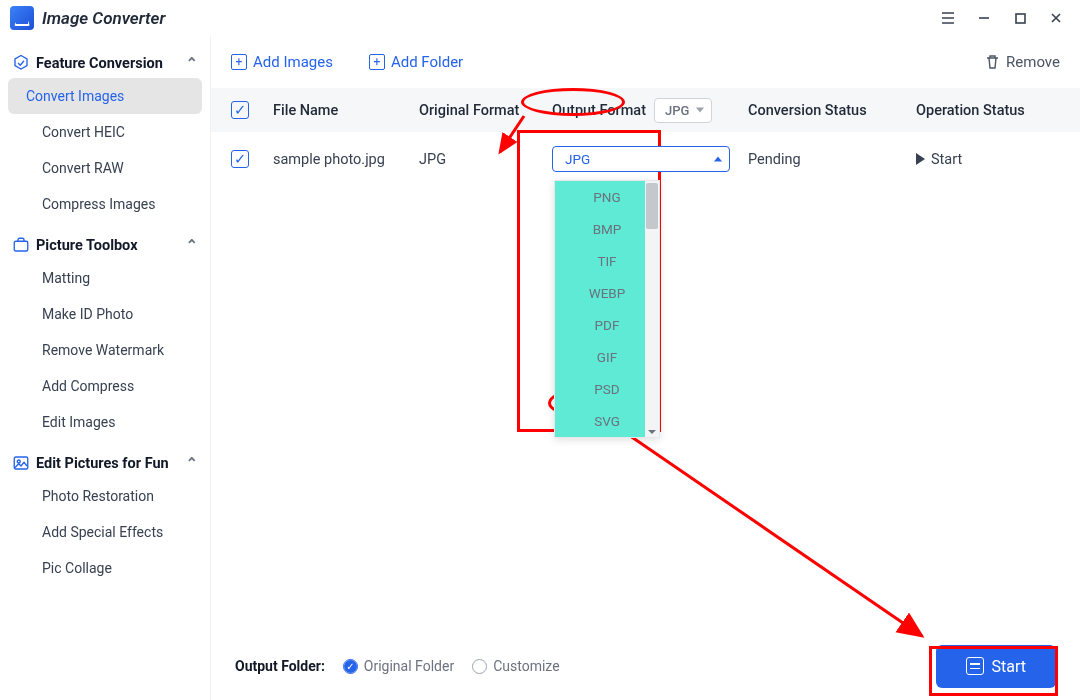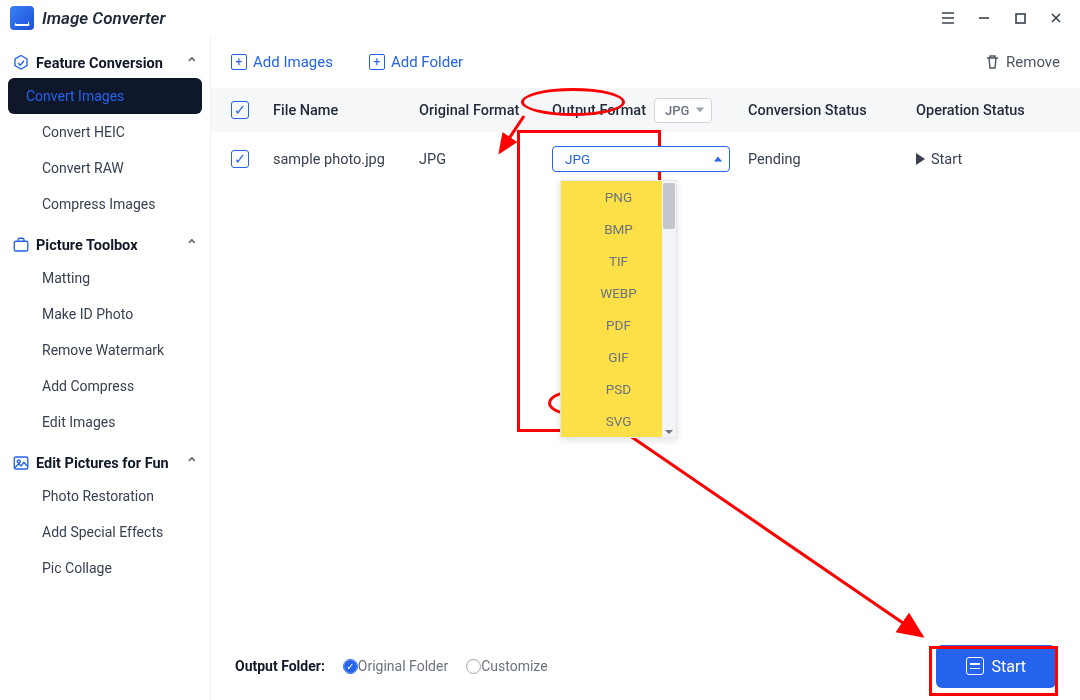--- a/index.html
+++ b/index.html
@@ -15,21 +15,21 @@
 .win-btn { width:32px; height:28px; display:flex; align-items:center; justify-content:center; color:#374151; }
 
 
 .main { display:flex; height:664px; }
 .sidebar { width:210px; padding:12px 8px 0 8px; }
 .sb-group { margin-bottom:8px; }
 .sb-head { display:flex; align-items:flex-end; gap:6px; font-weight:700; font-size:14.5px; color:#111827; padding:6px 4px; }
 .sb-head .chev { margin-left:auto; color:#6b7280; }
 .sb-icon { width:18px;height:18px; color:#2563eb; flex:none;}
 .sb-item { padding:10px 10px 10px 34px; font-size:14px; color:#374151; border-radius:6px; cursor:pointer; }
-.sb-item.active { background:#0f172a; color:#2563eb;padding-left:18px; }
+.sb-item.active { background:#e5e5e5; color:#2563eb;padding-left:18px; }
 
 .content { flex:1; display:flex; flex-direction:column; border-left:1px solid #f1f1f1;}
 .toolbar { height:52px; display:flex; align-items:center; padding:0 20px; gap:36px; }
 .tb-link { display:flex; align-items:center; gap:6px; color:#2563eb; font-size:15px; cursor:pointer; }
 .tb-link.remove { margin-left:auto; color:#4b5563; }
 .plus-box { width:16px;height:16px;border:1.5px solid #2563eb;border-radius:2px;display:flex;align-items:center;justify-content:center;font-size:12px;line-height:1;}
 
 
 .thead { background:#f6f7f9; height:44px; display:flex; align-items:center; padding:0 20px; gap:18px; font-size:14.5px; color:#1f2937; font-weight:500;}
 .col-check{width:24px;}
@@ -40,36 +40,36 @@
 .col-op{flex:1;}
 .format-sel { border:1px solid #d1d5db; border-radius:4px; padding:4px 22px 4px 10px; font-size:13px; position:relative; background:#fff; color:#6b7280;}
 .format-sel::after{content:"";position:absolute;right:7px;top:50%;width:0;height:0;border-left:4px solid transparent;border-right:4px solid transparent;border-top:5px solid #9ca3af;transform:translateY(-50%);}
 .check { width:18px;height:18px;border:1.5px solid #2563eb;border-radius:3px;display:flex;align-items:center;justify-content:center;color:#2563eb;}
 
 
 .trow { display:flex; align-items:center; padding:14px 20px; gap:18px; font-size:14.5px; color:#374151; }
 .dd-cell{position:relative;}
 .row-sel{border:1px solid #2563eb;border-radius:4px;padding:4px 24px 4px 12px;font-size:13.5px;color:#2563eb;position:relative;background:#fff;}
 .row-sel::after{content:"";position:absolute;right:7px;top:50%;width:0;height:0;border-left:4px solid transparent;border-right:4px solid transparent;border-bottom:5px solid #2563eb;transform:translateY(-50%);}
-.dropdown{position:absolute;top:34px;left:8px;width:117px;background:#fde047;border:1px solid #e5e7eb;box-shadow:0 2px 8px rgba(0,0,0,.12);}
+.dropdown{position:absolute;top:34px;left:2px;width:106px;background:#5eead4;border:1px solid #e5e7eb;box-shadow:0 2px 8px rgba(0,0,0,.12);}
 .dd-item{padding:8px 0;text-align:center;font-size:13.5px;color:#6b7280;cursor:pointer;}
 .dd-scroll{position:absolute;right:0;top:0;bottom:0;width:14px;background:#f3f4f6;}
 .dd-thumb{position:absolute;right:1px;top:2px;width:12px;height:46px;background:#c4c8cd;border-radius:2px;}
 .dd-arrow{position:absolute;right:3px;width:0;height:0;border-left:4px solid transparent;border-right:4px solid transparent;}
 .dd-arrow.down{bottom:3px;border-top:4px solid #6b7280;}
 .start-link{display:flex;align-items:center;gap:6px;cursor:pointer;}
 .play{width:0;height:0;border-top:6px solid transparent;border-bottom:6px solid transparent;border-left:9px solid #374151;}
 
 
 .footer{margin-top:auto;height:68px;display:flex;align-items:center;padding:0 24px;gap:18px;font-size:14px;}
 .footer-label{font-weight:700;color:#111827;}
 .radio{width:15px;height:15px;border-radius:50%;border:1.5px solid #9ca3af;display:inline-block;position:relative;}
 .radio.checked{border-color:#2563eb;}
 .radio.checked::after{content:"✓";position:absolute;inset:0;display:flex;align-items:center;justify-content:center;font-size:10px;color:#fff;background:#2563eb;border-radius:50%;}
-.radio-wrap{display:flex;align-items:center;color:#6b7280;cursor:pointer;}
+.radio-wrap{display:flex;align-items:center;gap:6px;color:#6b7280;cursor:pointer;}
 .start-btn{margin-left:auto;background:#2563eb;color:#fff;border:none;border-radius:6px;padding:12px 30px;font-size:16px;display:flex;align-items:center;gap:8px;cursor:pointer;}
 .swap-icon{width:18px;height:18px;border:1.5px solid #fff;border-radius:3px;position:relative;}
 .swap-icon::before,.swap-icon::after{content:"";position:absolute;left:3px;right:3px;height:1.5px;background:#fff;}
 .swap-icon::before{top:5px;} .swap-icon::after{bottom:5px;}
 
 
 .anno-ellipse{position:absolute;border:3px solid #f00;border-radius:50%;pointer-events:none;}
 .anno-rect{position:absolute;border:3px solid #f00;pointer-events:none;}
 .anno-arrow{position:absolute;pointer-events:none;}
 </style>

